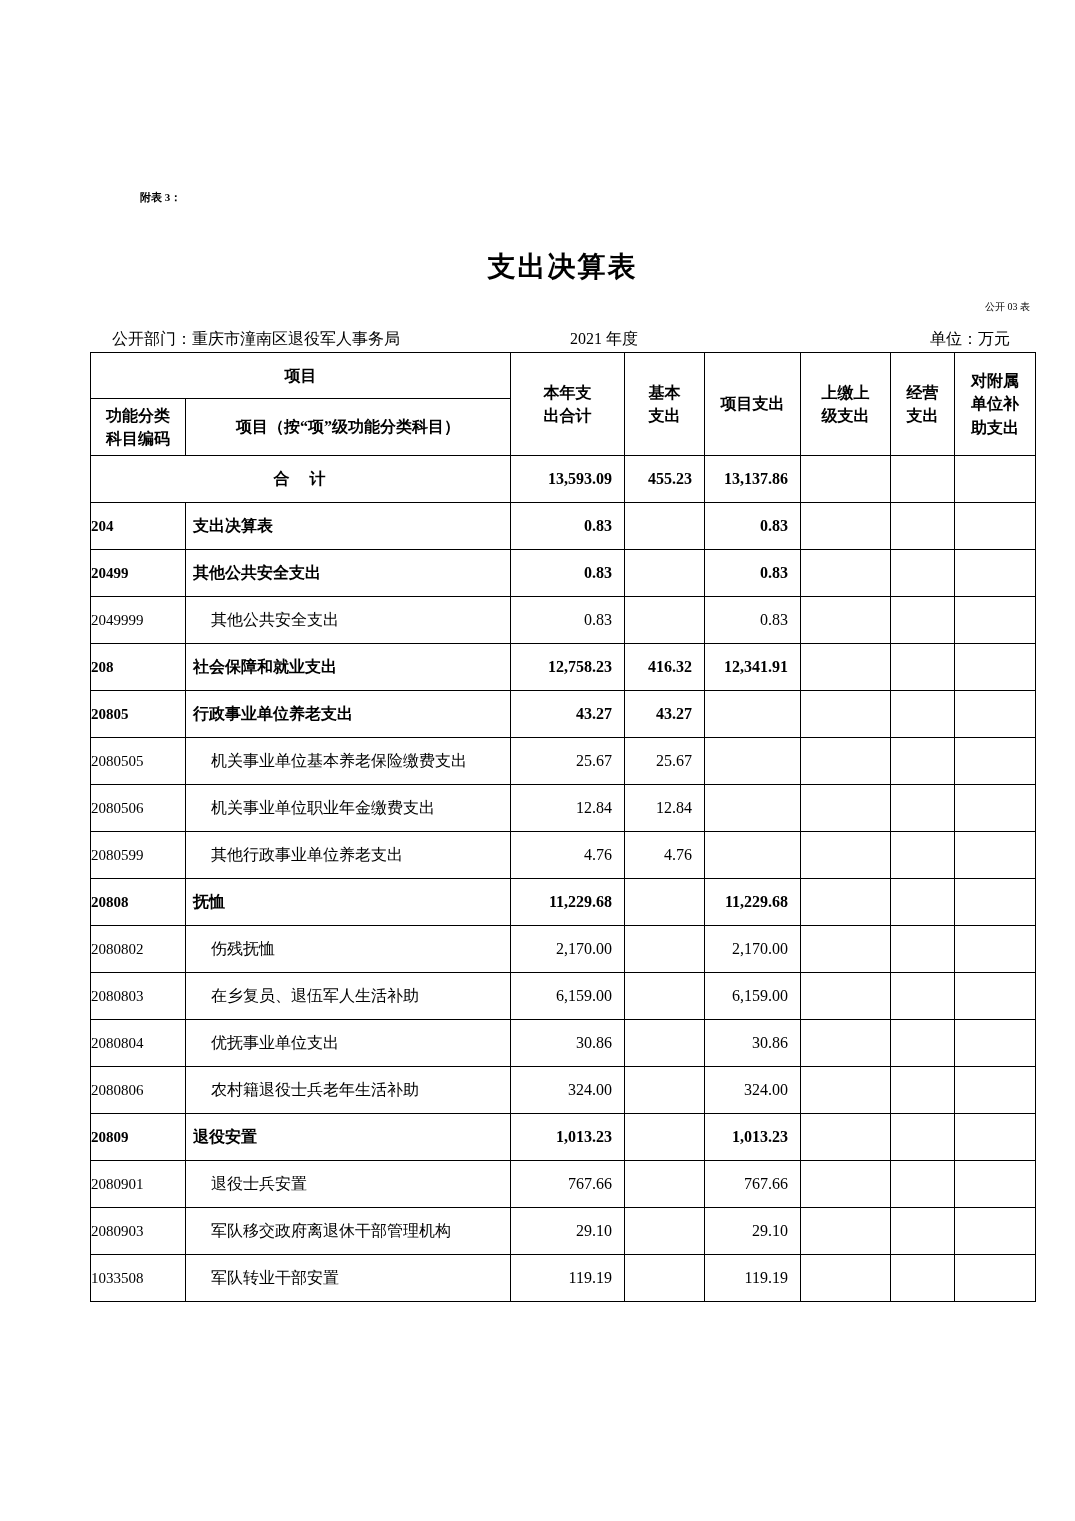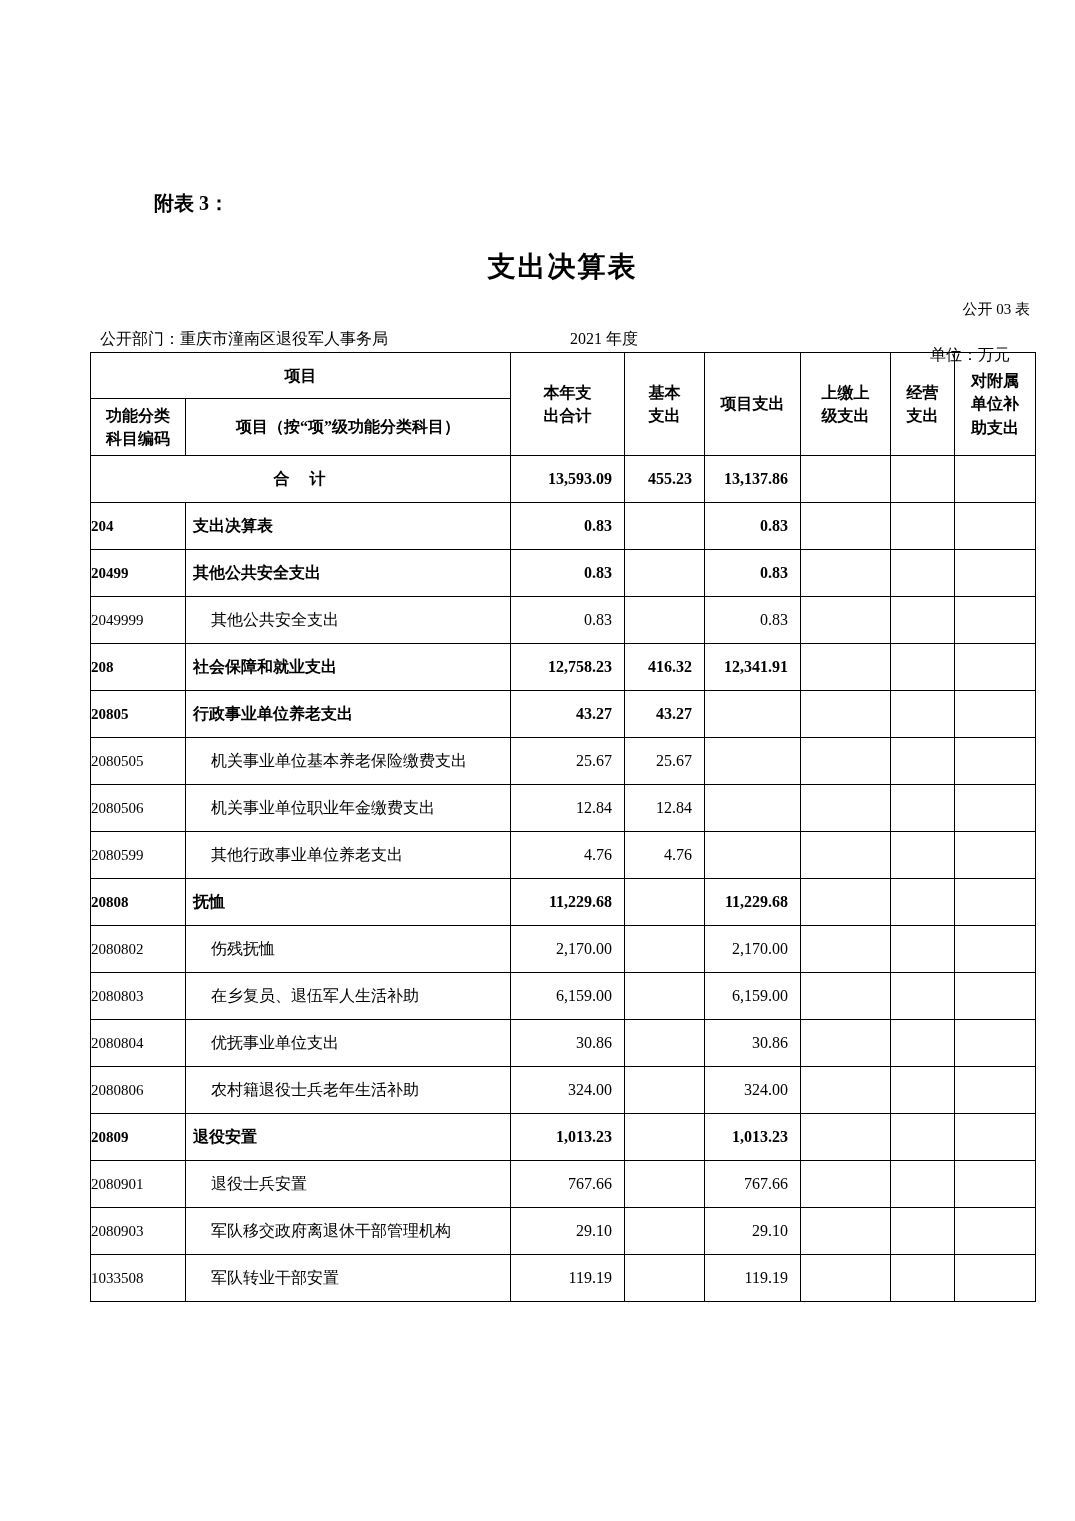--- a/index.html
+++ b/index.html
@@ -17,51 +17,51 @@
     overflow: hidden;
   }
   .content {
     position: absolute;
     left: 90px;
     top: 0;
     width: 945px;
   }
   .attach-label {
     position: absolute;
-    left: 64px;
+    left: 50px;
     top: 190px;
-    font-size: 20px;
+    font-size: 11px;
     font-weight: bold;
   }
   .doc-title {
     position: absolute;
     left: 0;
     top: 248px;
     width: 945px;
     text-align: center;
     font-size: 28px;
     font-weight: bold;
     letter-spacing: 2px;
   }
   .table-code {
     position: absolute;
     top: 300px;
     right: 5px;
-    font-size: 15px;
+    font-size: 10px;
   }
   .info-row {
     position: absolute;
     top: 329px;
     left: 0;
     width: 945px;
     font-size: 16px;
   }
-  .info-dept { position: absolute; left: 10px; top: 0; white-space: nowrap; }
+  .info-dept { position: absolute; left: 22px; top: 0; white-space: nowrap; }
   .info-year { position: absolute; left: 480px; top: 0; white-space: nowrap; }
-  .info-unit { position: absolute; right: 25px; top: 16px; white-space: nowrap; }
+  .info-unit { position: absolute; right: 25px; top: 0; white-space: nowrap; }
 
   table.fin-table {
     position: absolute;
     top: 352px;
     left: 0;
     width: 945px;
     border-collapse: collapse;
     table-layout: fixed;
     font-size: 16px;
   }

